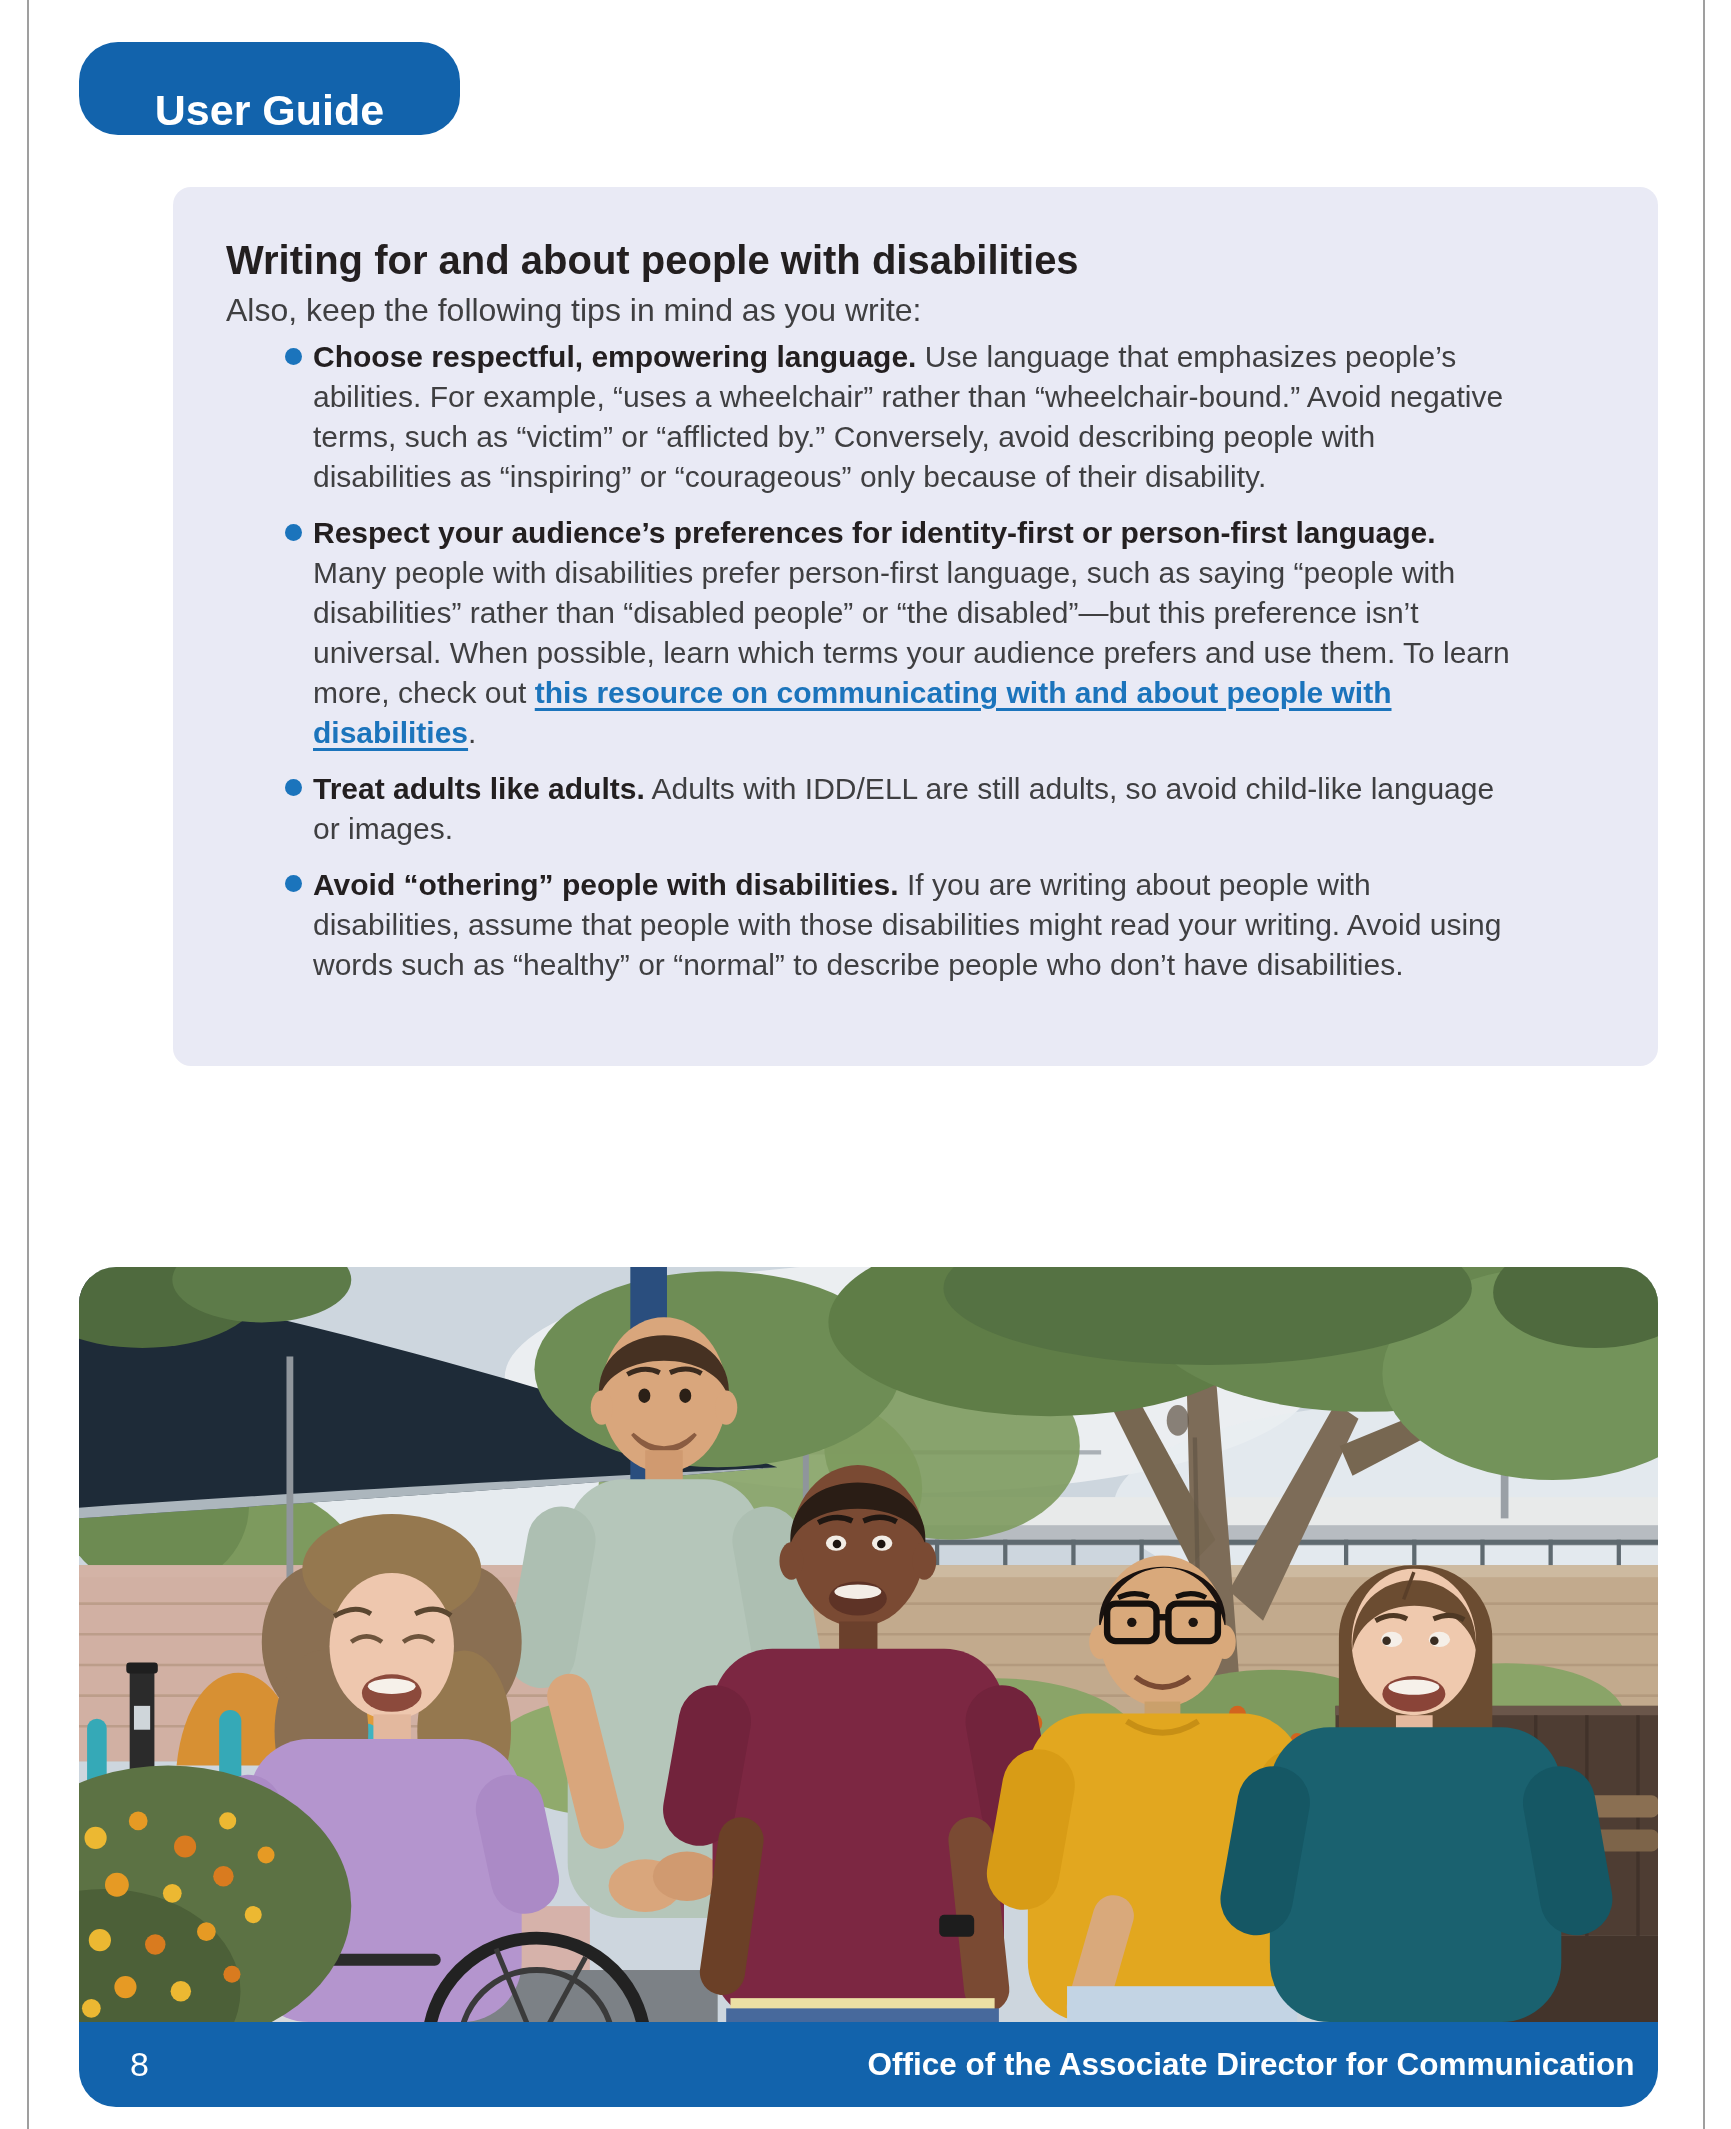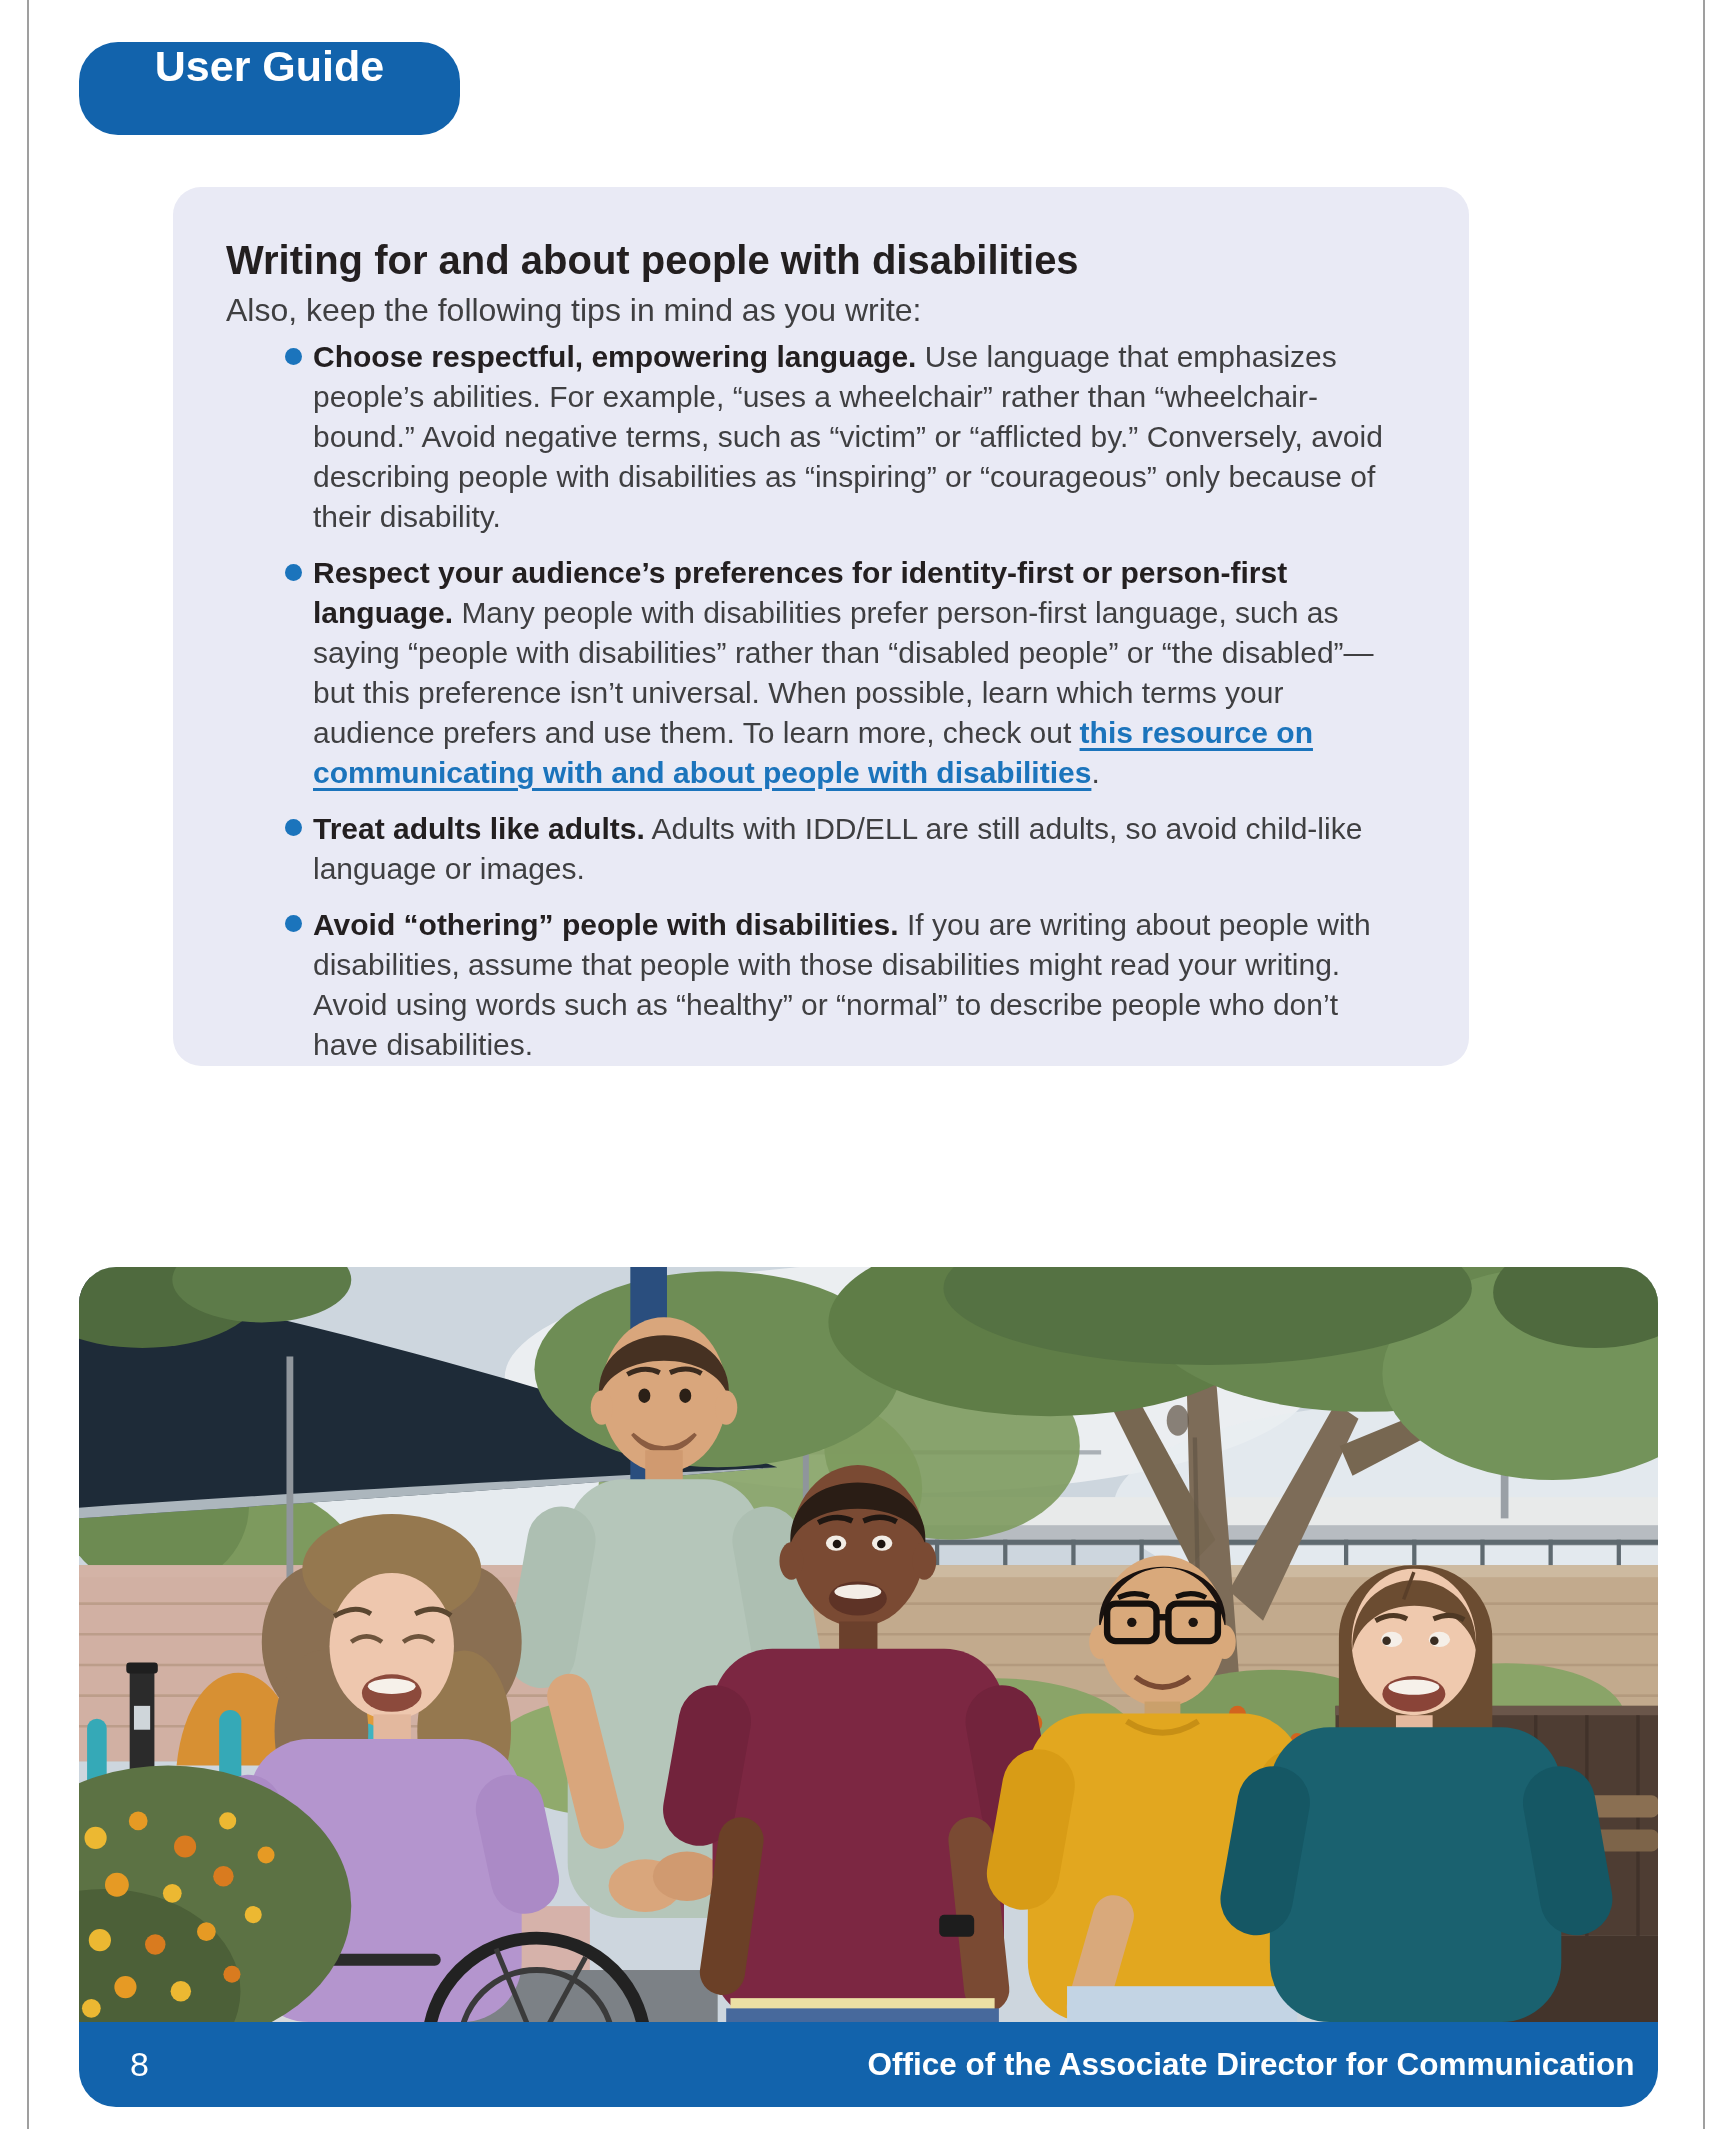--- a/index.html
+++ b/index.html
@@ -4,26 +4,26 @@
 <style>
   html,body{margin:0;padding:0;background:#ffffff;}
   .page{position:relative;width:1732px;height:2165px;background:#ffffff;overflow:hidden;
         font-family:"Liberation Sans",sans-serif;}
   .edge-line{position:absolute;top:0;bottom:0;width:1.7px;background:#9f9f9f;}
   .edge-left{left:27px;}
   .edge-right{left:1703px;}
 
   
   .badge{position:absolute;left:79px;top:42px;width:381px;height:93px;
-         background:#1263AC;border-radius:39px;display:flex;align-items:flex-start;justify-content:center;}
+         background:#1263AC;border-radius:39px;display:flex;align-items:flex-end;justify-content:center;}
   .badge span{color:#ffffff;font-size:43px;font-weight:bold;letter-spacing:0;}
 
   
-  .card{position:absolute;left:173px;top:187px;width:1296px;height:879px;background:#E9EAF5;
-        border-radius:28px;box-sizing:border-box;padding:50px 72px 0 53px;}
+  .card{position:absolute;left:173px;top:187px;width:1485px;height:879px;background:#E9EAF5;
+        border-radius:18px;box-sizing:border-box;padding:50px 72px 0 53px;}
   .card h1{margin:0;font-size:40px;line-height:1.18;font-weight:bold;color:#231F20;}
   .card .intro{margin:6px 0 0 0;font-size:32px;line-height:40px;color:#3F3F41;}
   .tips{list-style:none;margin:7px 0 0 0;padding:0 0 0 87px;}
   .tips li{position:relative;font-size:30px;line-height:40px;color:#3F3F41;margin-bottom:15.8px;max-width:1197px;}
   .tips .dot{position:absolute;left:-28px;top:10.6px;width:17px;height:17px;border-radius:50%;background:#1B74BC;}
   .tips .lead{font-weight:bold;color:#231F20;}
   .tips a{color:#1B74BC;font-weight:bold;text-decoration:underline;
           text-decoration-thickness:2.6px;text-underline-offset:5.1px;}
 
   

